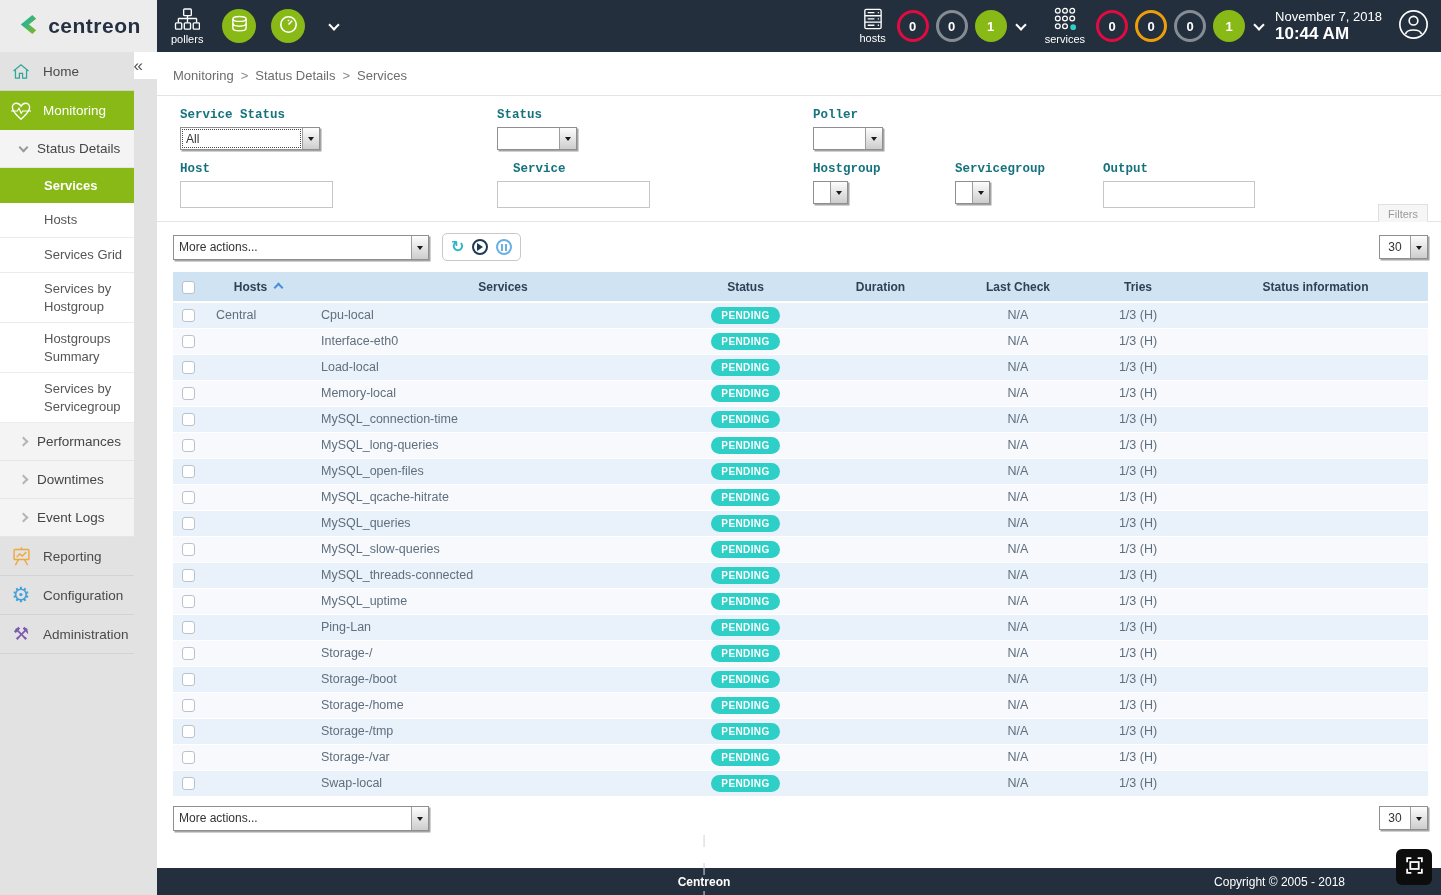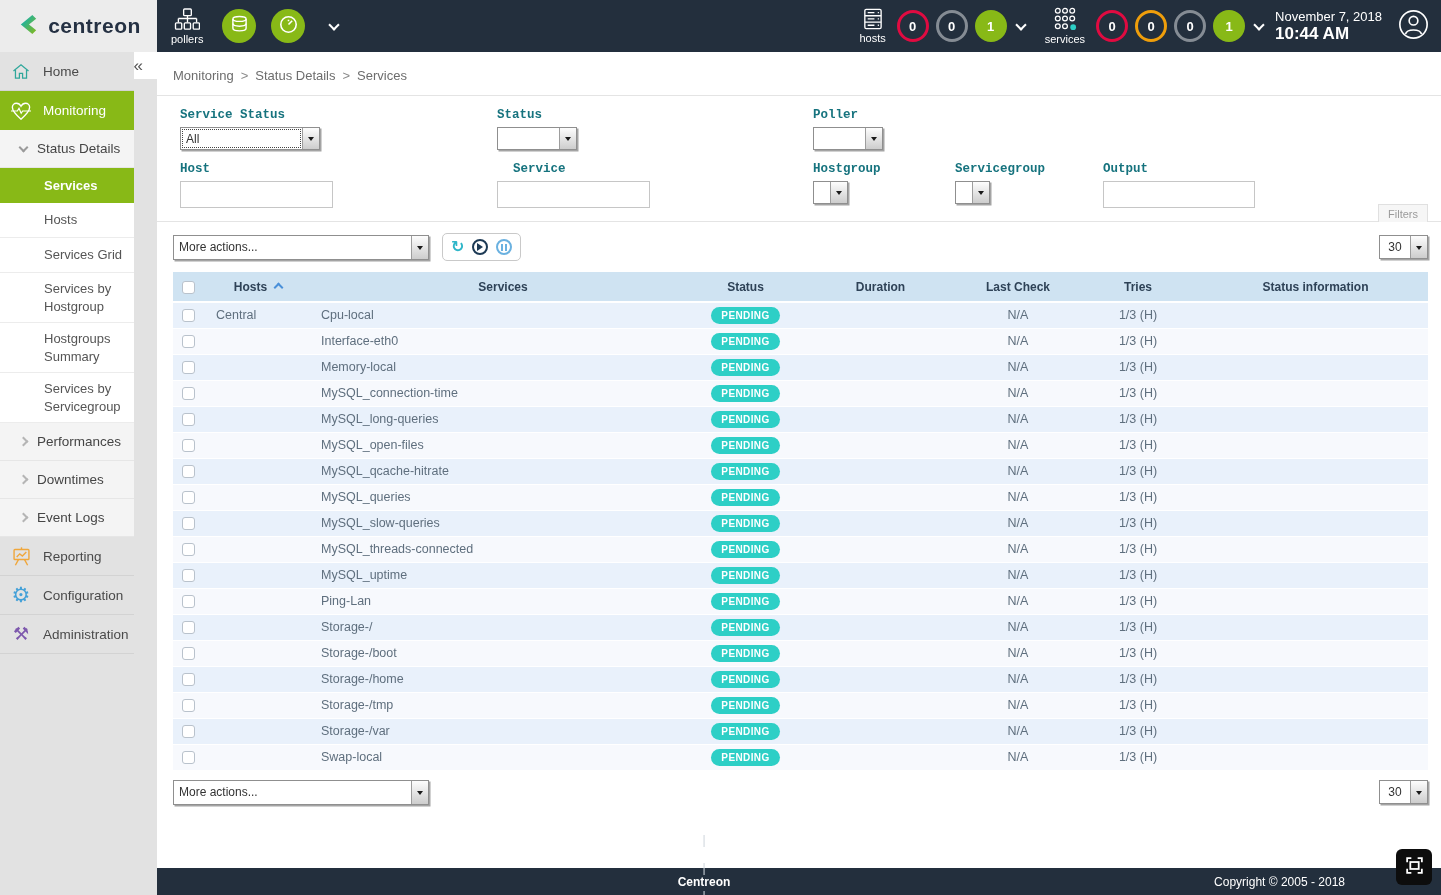--- a/index.html
+++ b/index.html
@@ -394,20 +394,30 @@
                 <td class="c-svc">Interface-eth0</td>
                 <td><span class="badge">PENDING</span></td>
                 <td></td>
                 <td>N/A</td>
                 <td>1/3 (H)</td>
                 <td></td>
               </tr>
               <tr>
                 <td><span class="cbx"></span></td>
                 <td class="c-host"></td>
+                <td class="c-svc">Load-local</td>
+                <td><span class="badge">PENDING</span></td>
+                <td></td>
+                <td>N/A</td>
+                <td>1/3 (H)</td>
+                <td></td>
+              </tr>
+              <tr>
+                <td><span class="cbx"></span></td>
+                <td class="c-host"></td>
                 <td class="c-svc">Memory-local</td>
                 <td><span class="badge">PENDING</span></td>
                 <td></td>
                 <td>N/A</td>
                 <td>1/3 (H)</td>
                 <td></td>
               </tr>
               <tr>
                 <td><span class="cbx"></span></td>
                 <td class="c-host"></td>

